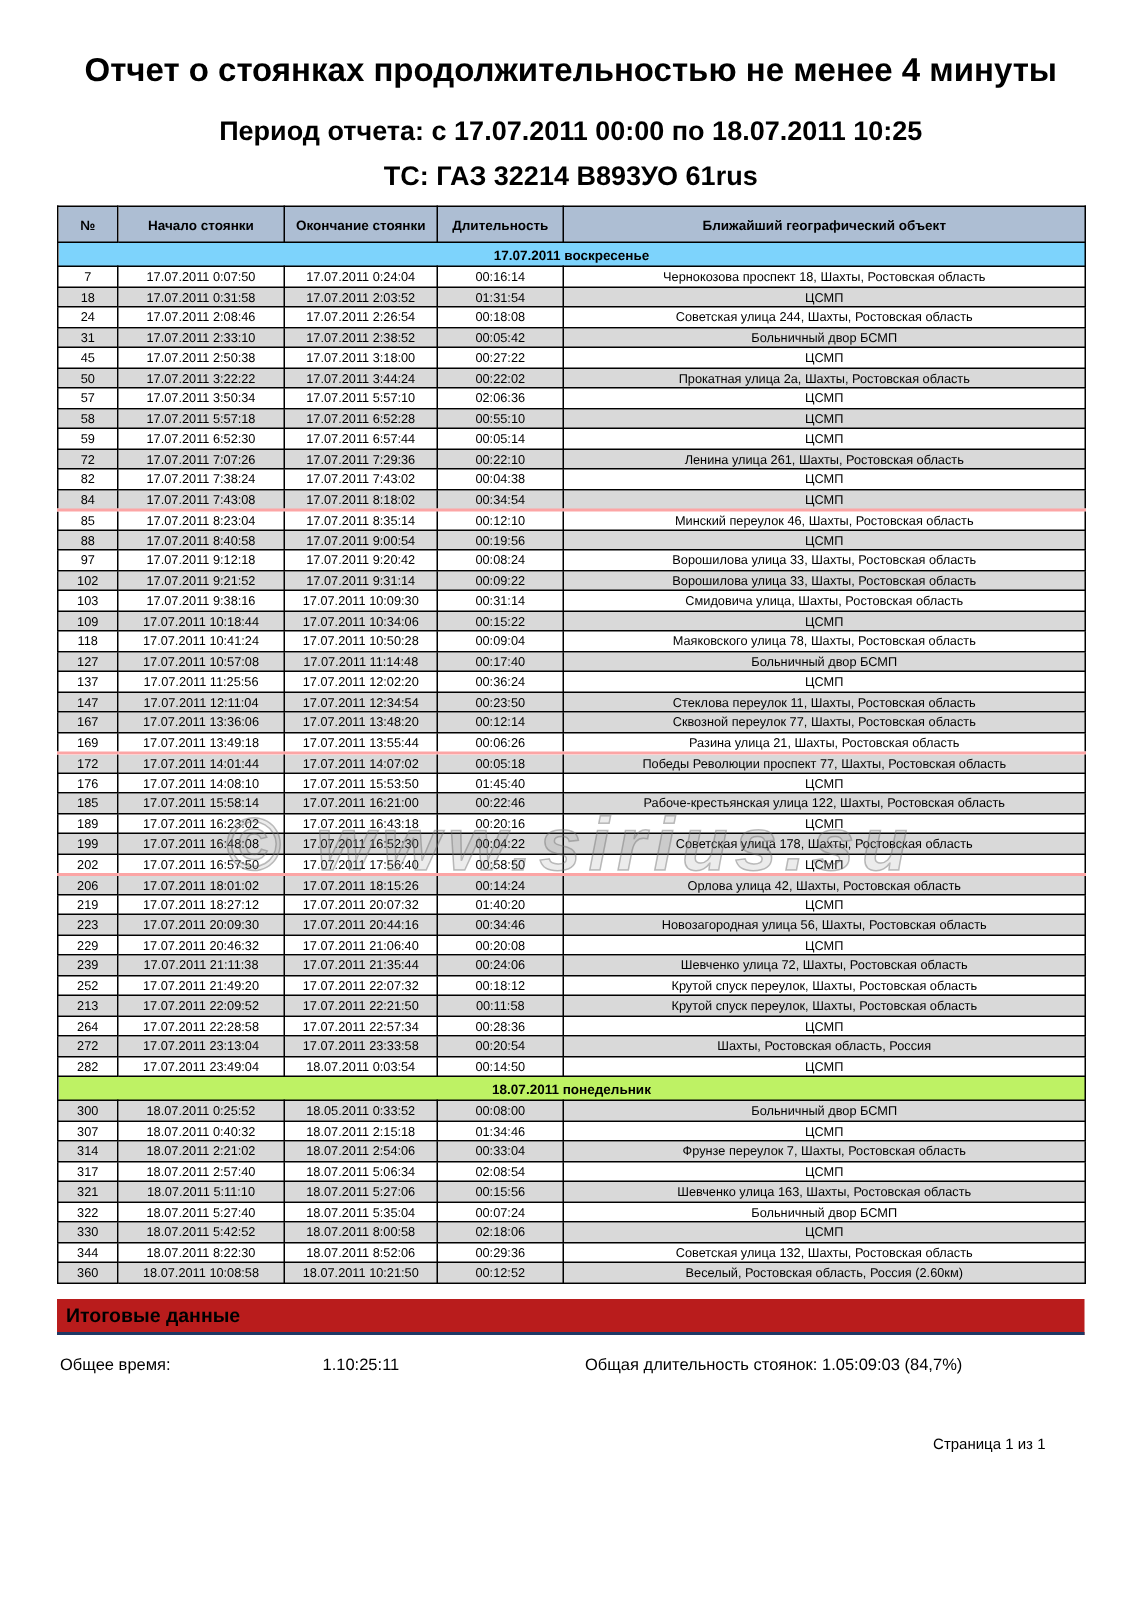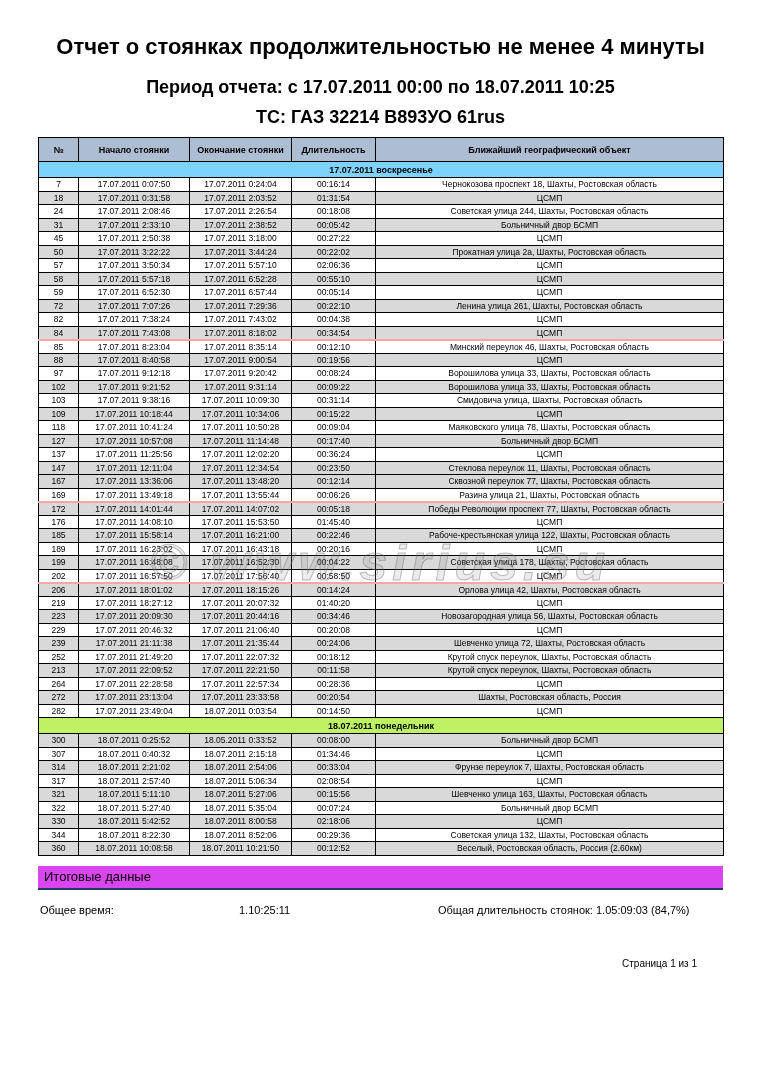--- a/index.html
+++ b/index.html
@@ -72,31 +72,30 @@
     letter-spacing: 5px;
     color: rgba(130,130,130,0.15);
     -webkit-text-stroke: 1px rgba(110,110,110,0.45);
     pointer-events: none;
     white-space: nowrap;
   }
 
   .summary-bar {
     margin: 10px 0 0 38px;
     width: 685px;
-    background: #d946ef;
+    background: #b91c1c;
     border-bottom: 2px solid #1F3864;
-    font-size: 13px; font-weight: normal;
+    font-size: 13px; font-weight: bold;
     padding: 3px 6px 4px 6px;
   }
   .summary-line {
     margin: 14px 0 0 40px;
     font-size: 11px;
     display: flex;
     align-items: flex-start;
-    gap: 24px;
   }
   .summary-line .lbl-total { width: 175px; }
   .summary-line .val-total { width: 175px; }
   .summary-line .stops-total { }
 
   .page-footer {
     margin-top: 42px;
     padding-right: 64px;
     text-align: right;
     font-size: 10px;

